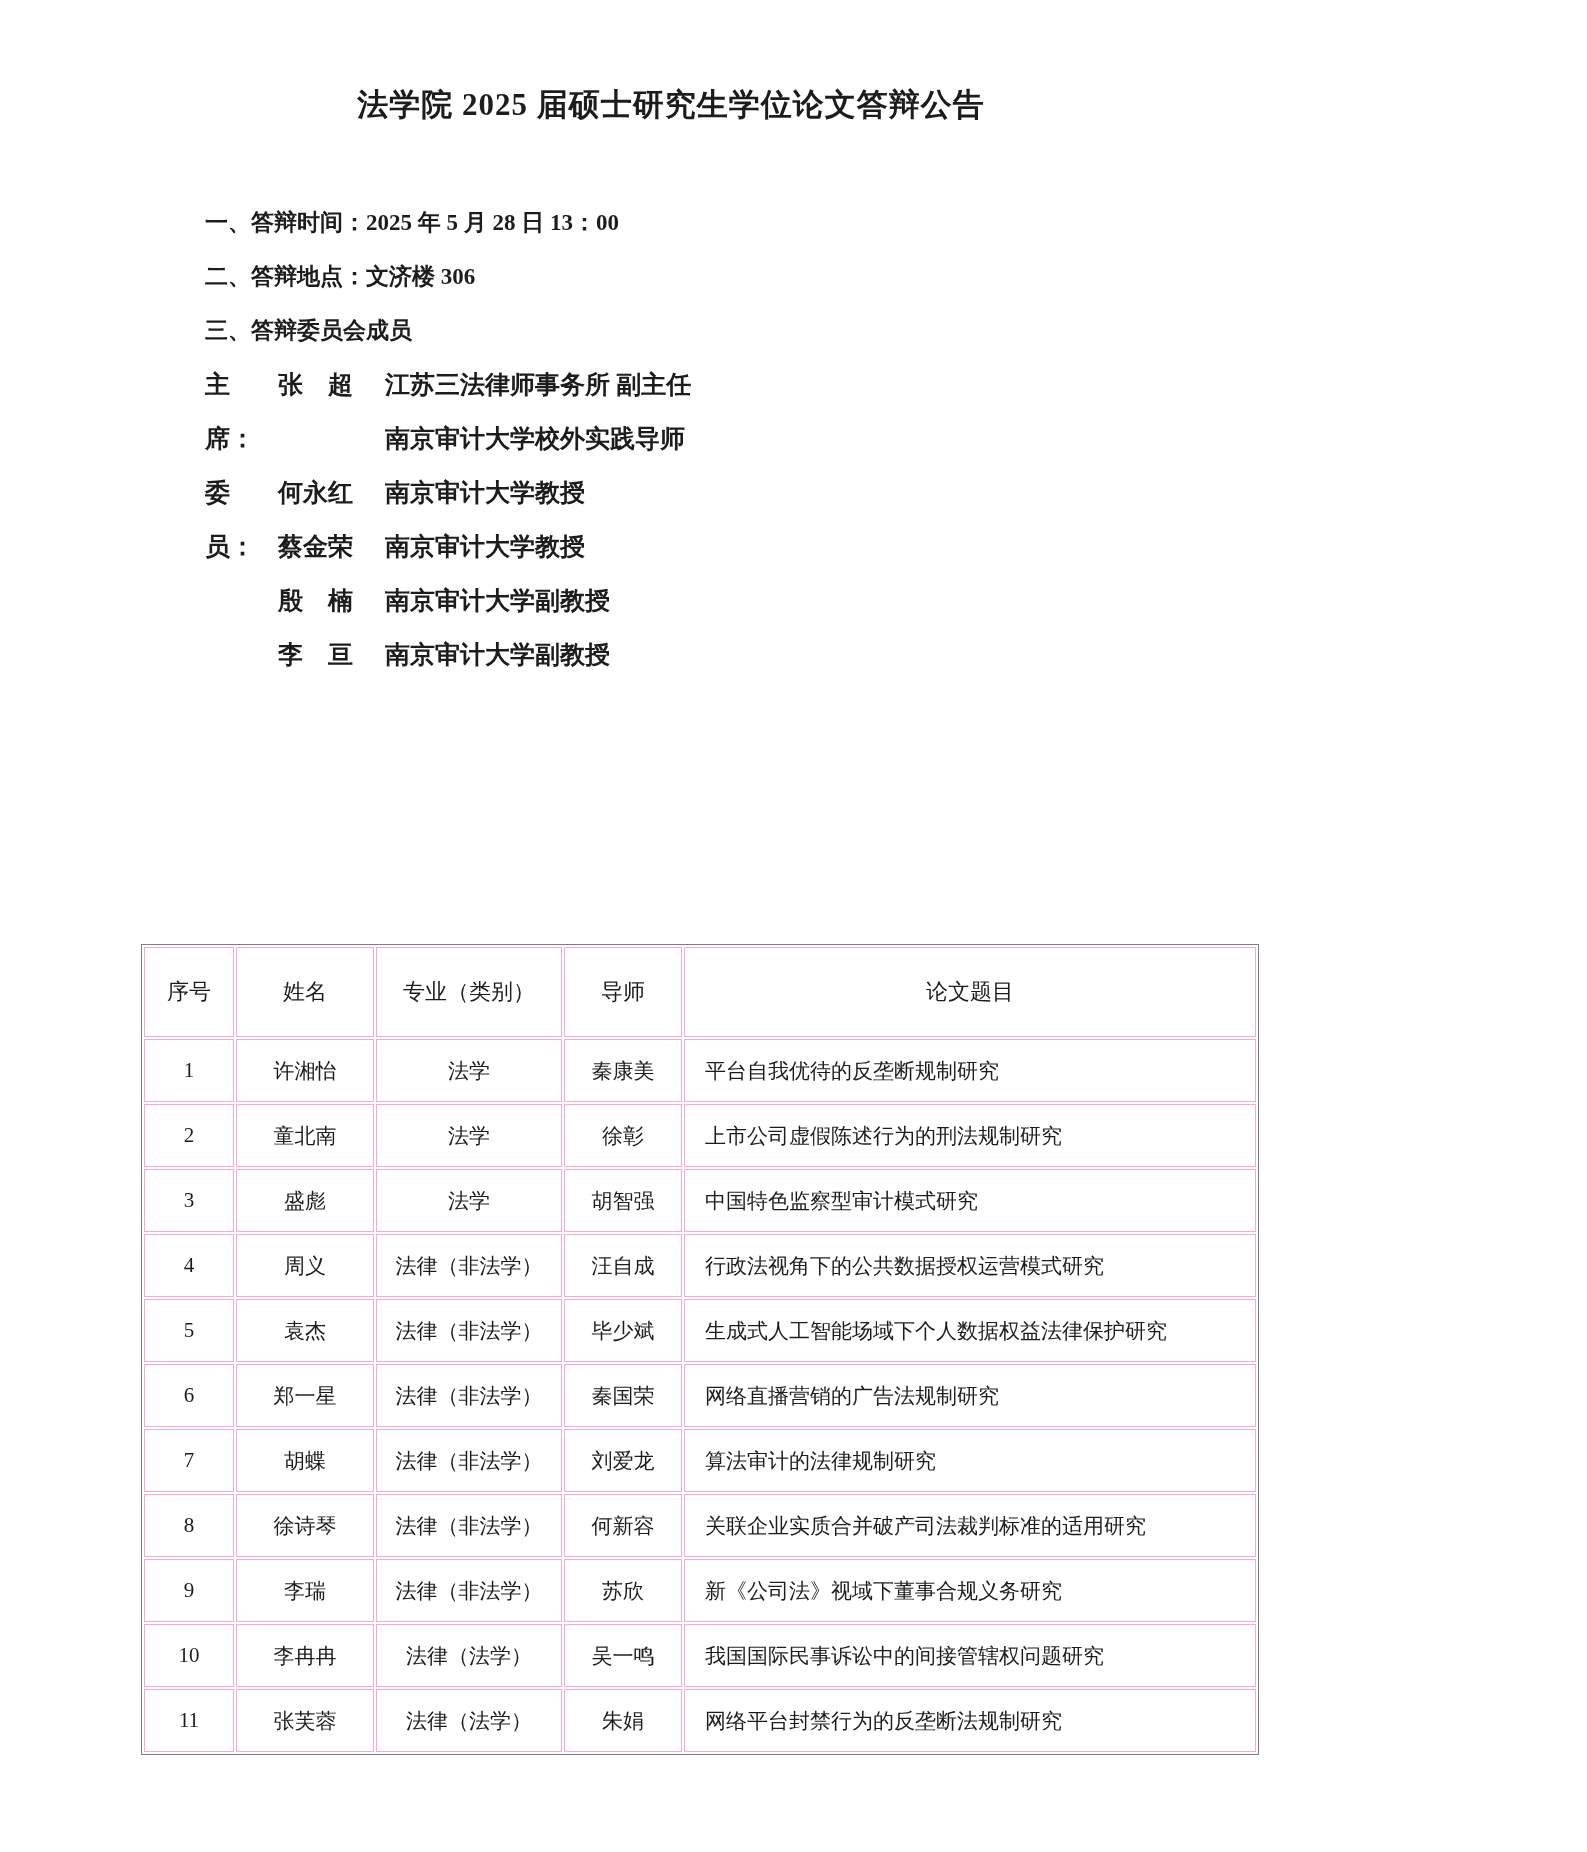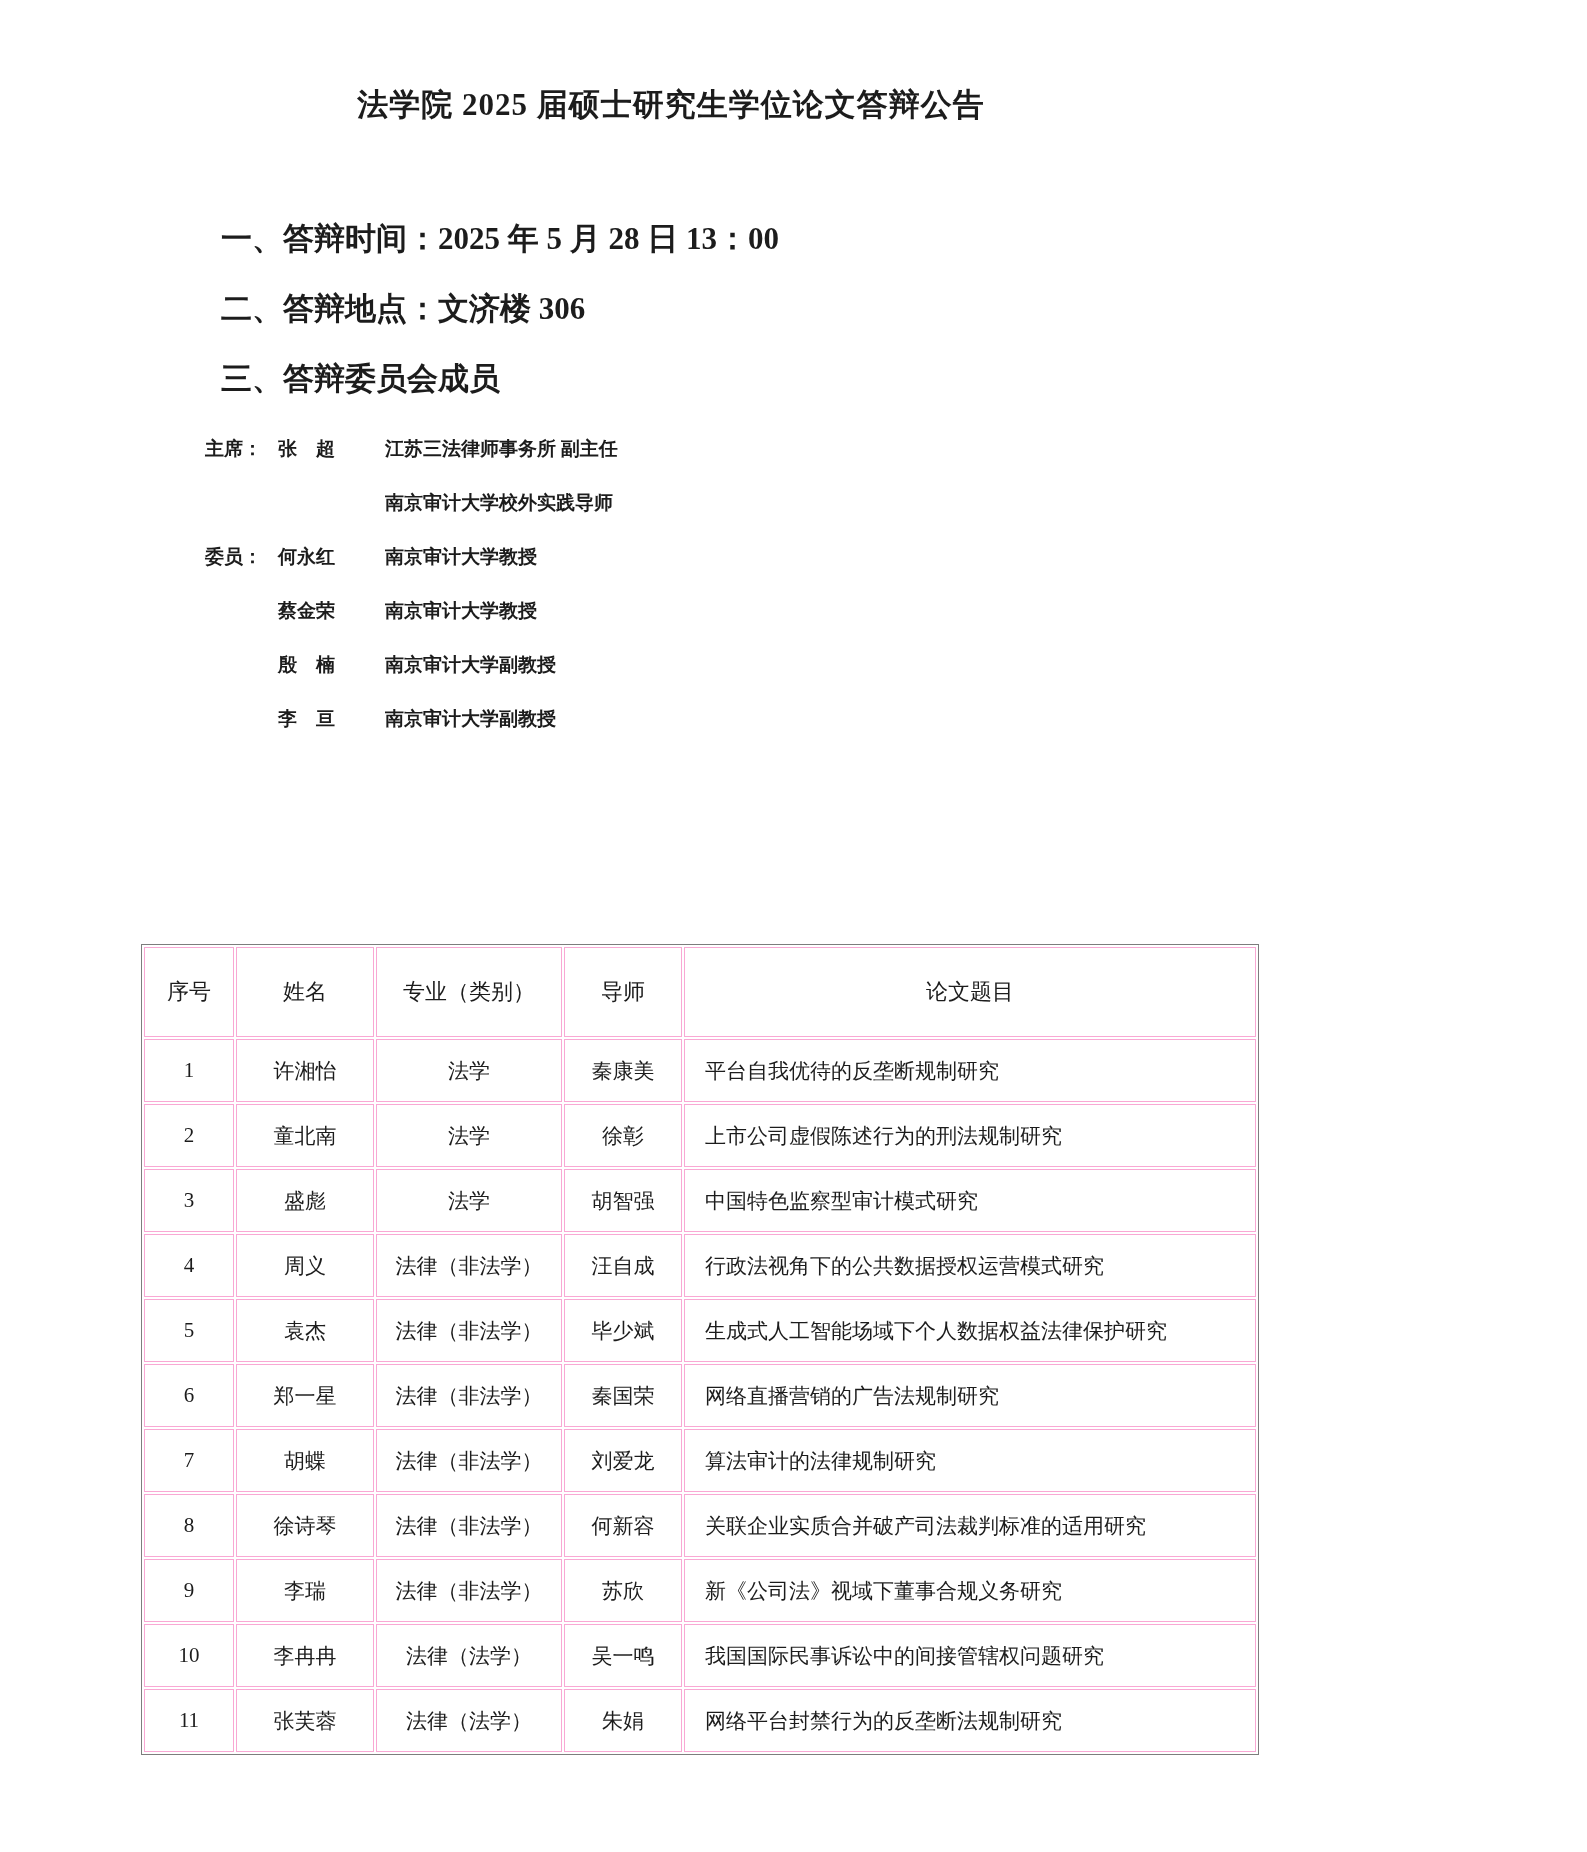--- a/index.html
+++ b/index.html
@@ -34,32 +34,32 @@
     letter-spacing: 1px;
     white-space: pre-wrap;
   }
   .announce {
     position: absolute;
     top: 196px;
     left: 205px;
     width: 1050px;
   }
   .info-line {
-    margin: 16px;
+    margin: 0;
     height: 54px;
     line-height: 54px;
-    font-size: 31px;
+    font-size: 23px;
     font-weight: bold;
     white-space: pre-wrap;
   }
   .committee-row {
     display: flex;
     height: 54px;
     line-height: 54px;
-    font-size: 19px;
+    font-size: 25px;
     font-weight: bold;
     white-space: pre-wrap;
     justify-content: space-between;
   }
   .c-role { width: 73px; flex: 0 0 auto; }
   .c-name { width: 107px; flex: 0 0 auto; }
   .c-aff  { flex: 1 1 auto; }
 
   .defense-table {
     position: absolute;

